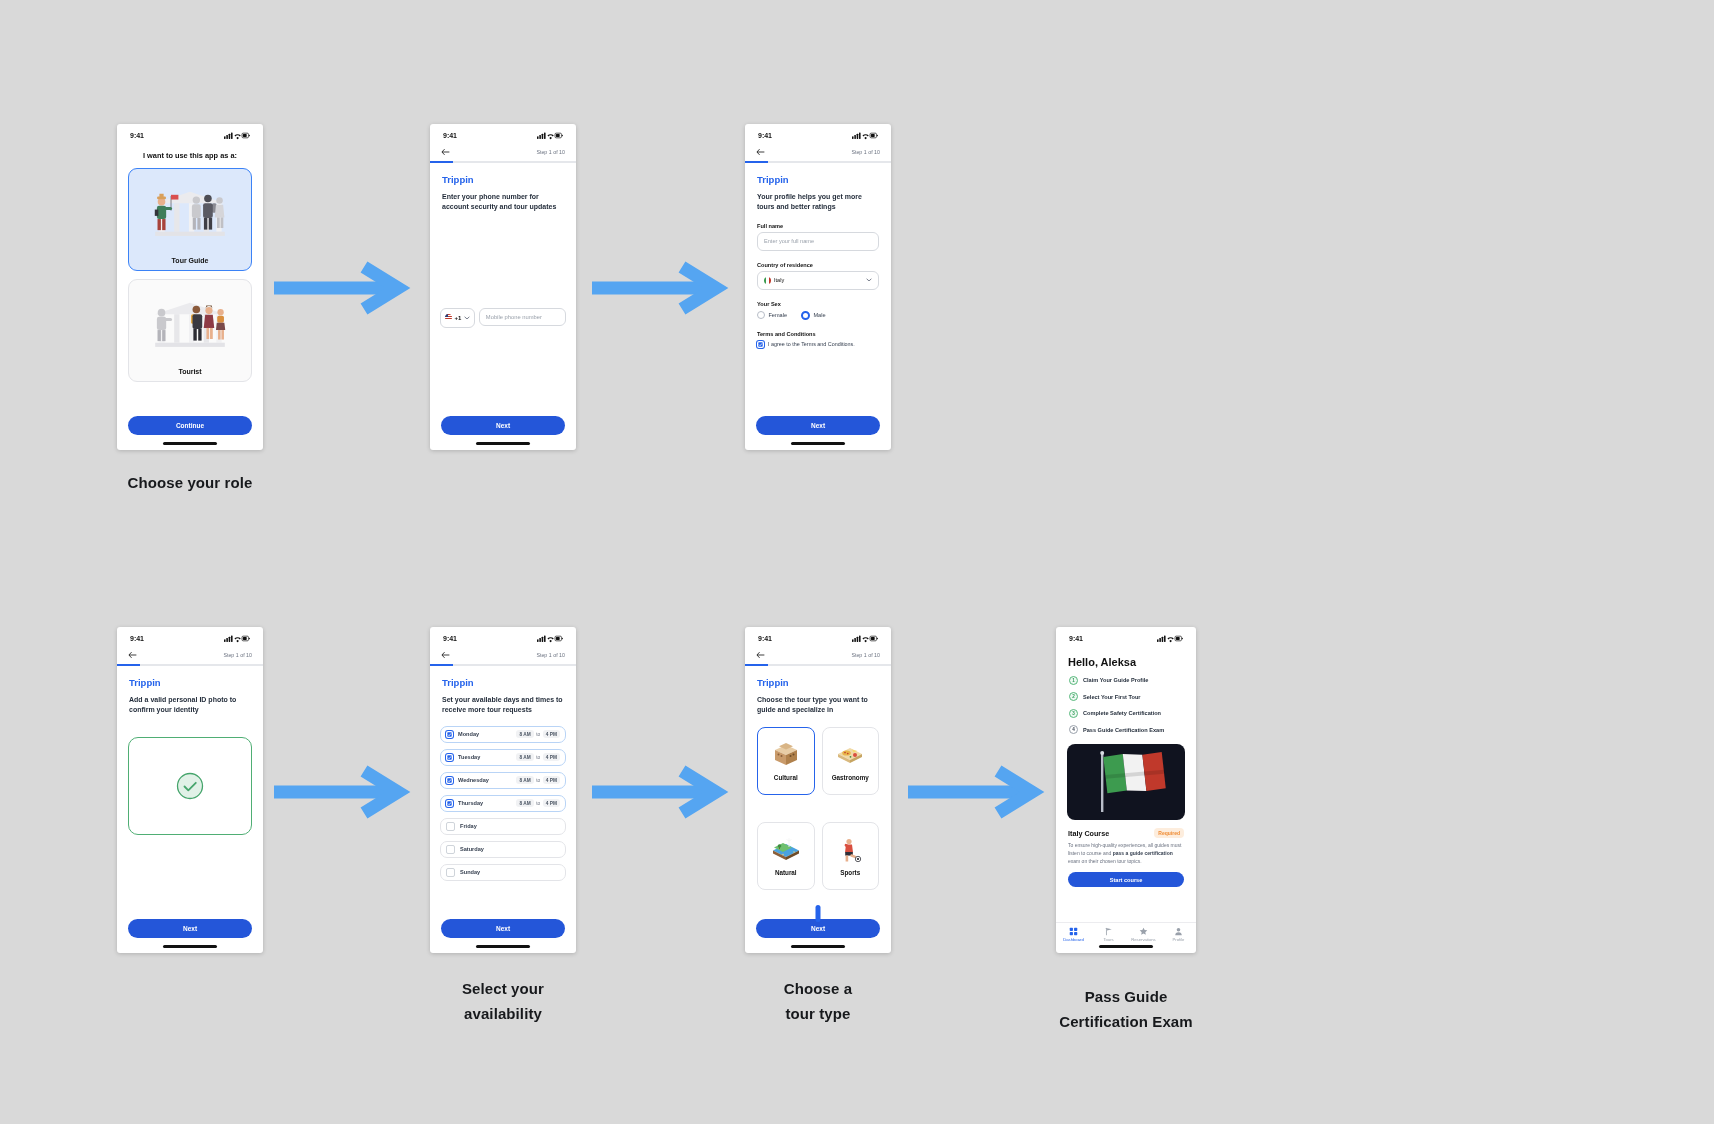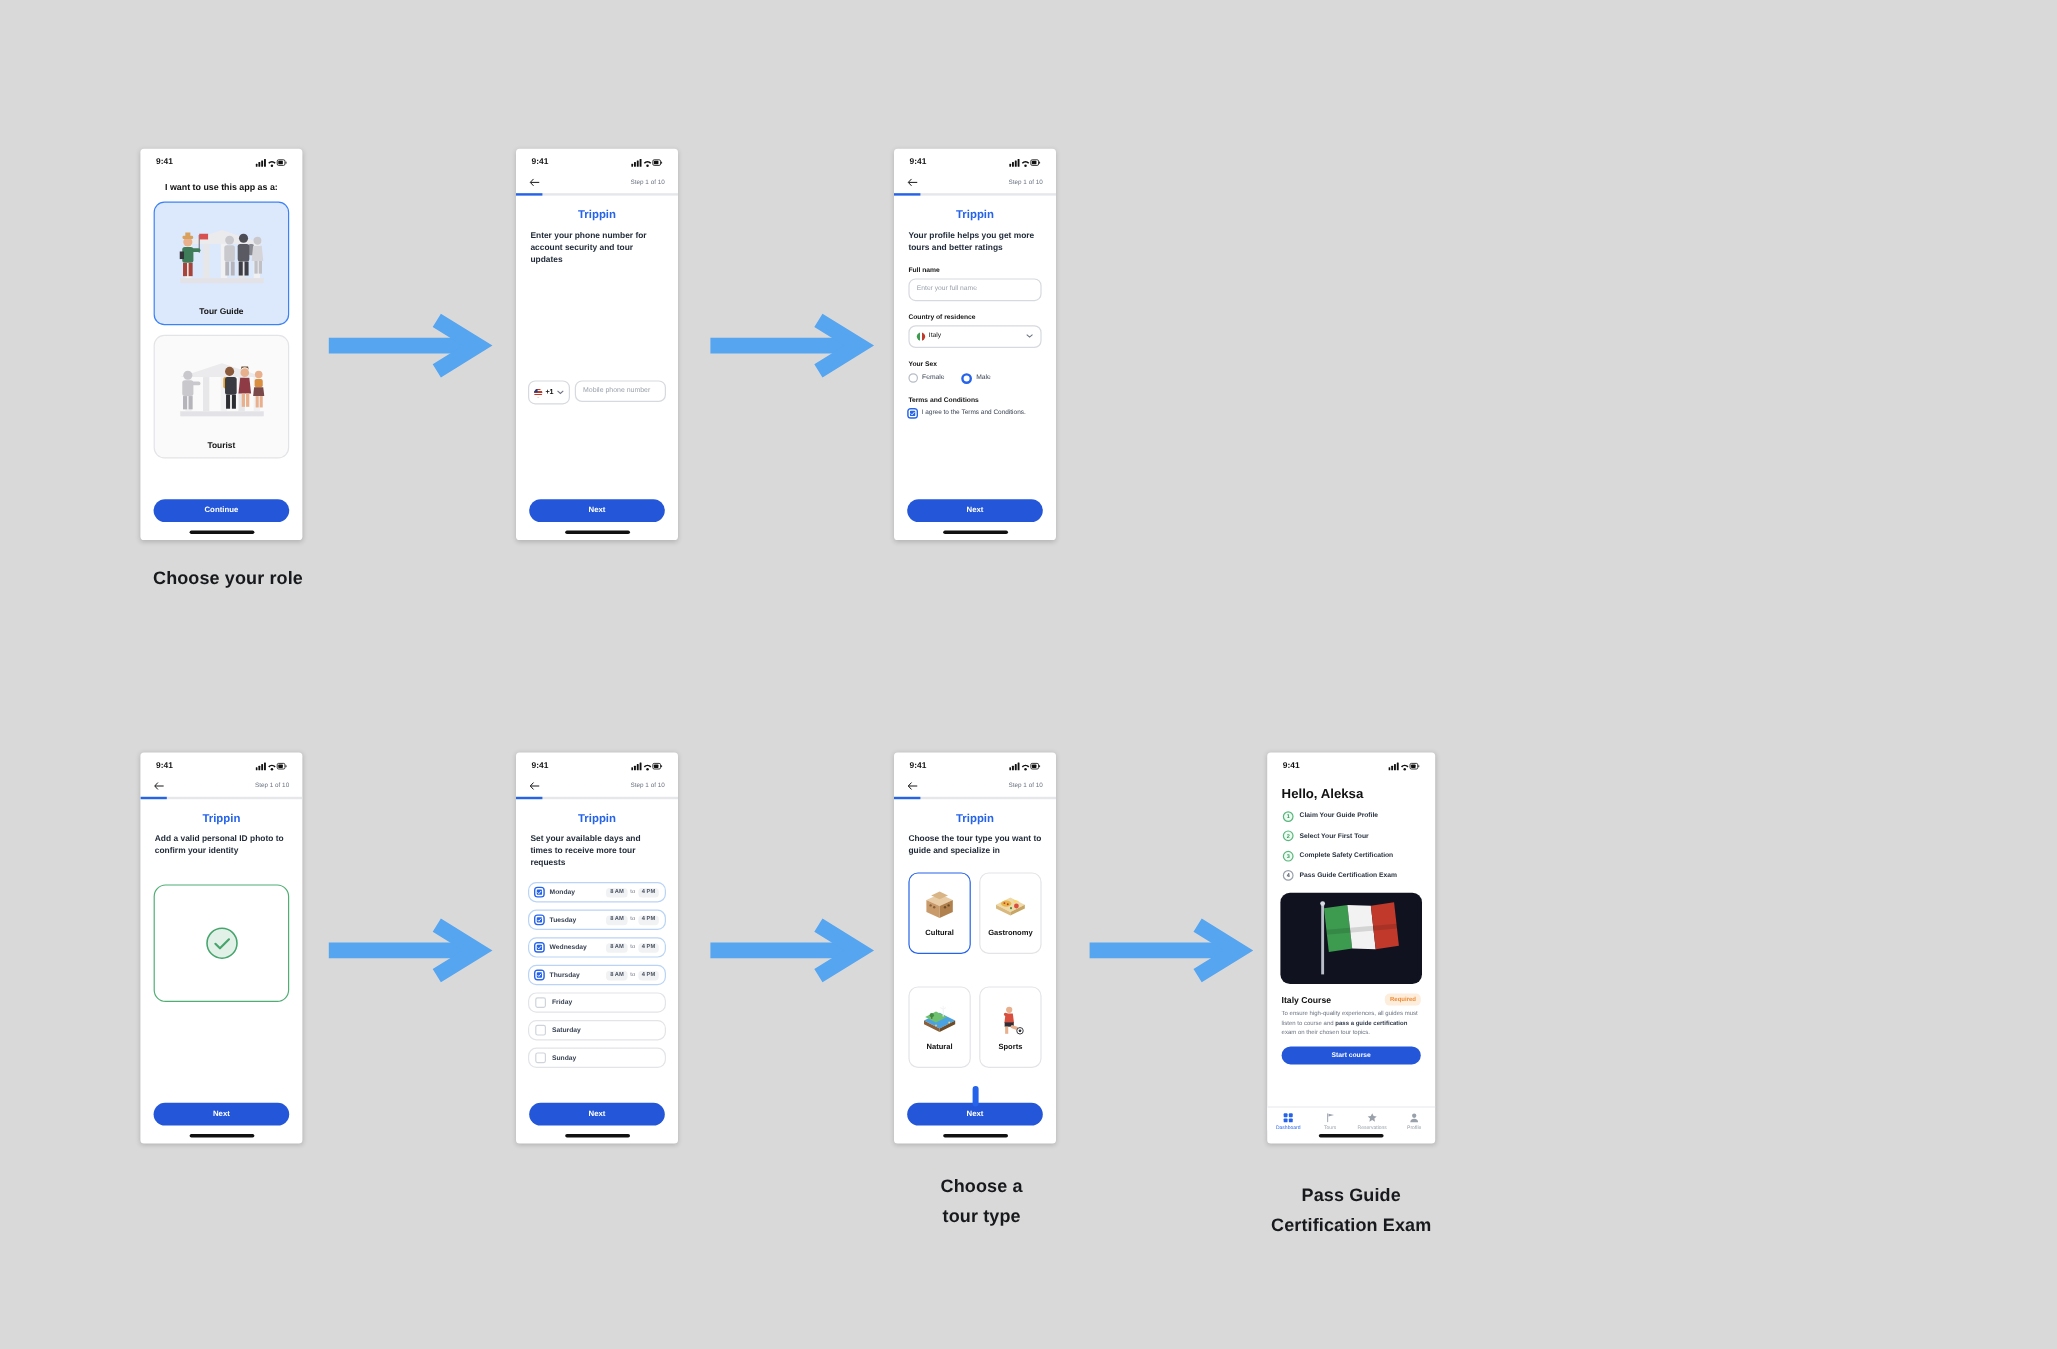--- a/index.html
+++ b/index.html
@@ -1,35 +1,35 @@
 <!DOCTYPE html>
 <html><head>
 <meta charset="utf-8">
 <style>
   html,body{margin:0;padding:0;background:#d9d9d9;}
   .canvas{position:relative;width:1714px;height:1124px;background:#d9d9d9;
     font-family:"Liberation Sans", sans-serif;color:#1f2937;overflow:hidden;}
 
   
-  .phone{position:absolute;width:135px;height:326px;background:#ffffff;border-radius:3px;
+  .phone{position:absolute;width:146px;height:326px;background:#ffffff;border-radius:3px;
     box-shadow:0 1px 4px rgba(0,0,0,.18);overflow:hidden;}
   .statusbar{display:flex;justify-content:space-between;align-items:center;padding:7px 13px 0;}
   .time{font-size:7px;font-weight:bold;color:#111;}
   .sicons{width:26px;height:9px;fill:#111;}
   .home{position:absolute;bottom:5px;left:50%;transform:translateX(-50%);
     width:54px;height:3.5px;background:#111;border-radius:2px;}
 
   
   .nav{display:flex;justify-content:space-between;align-items:center;padding:8px 11px 5px;}
   .back-ic{width:9px;height:8px;}
   .step{font-size:5.3px;color:#6b7280;}
   .progress{height:2px;background:#e5e7eb;position:relative;}
   .progress-fill{position:absolute;left:0;top:0;bottom:0;width:16%;background:#2563eb;}
 
-  .brand{color:#2563eb;font-weight:bold;font-size:9.5px;margin:11px 12px 0;text-align:center;}
+  .brand{color:#2563eb;font-weight:bold;font-size:9.5px;margin:11px 12px 0;}
   .subtitle{font-size:7px;font-weight:bold;color:#1f2937;margin:7px 12px 0;line-height:1.4;}
 
   .btn{position:absolute;left:11px;right:11px;bottom:15px;height:19px;background:#2456d9;
     border-radius:10px;color:#fff;font-size:6.5px;font-weight:bold;
     display:flex;align-items:center;justify-content:center;}
 
   
   .prompt{text-align:center;font-size:7.4px;font-weight:bold;margin-top:11px;color:#111;}
   .role-card{margin:8px 11px 0;height:103px;border-radius:9px;border:1.2px solid #e3e4e8;
     background:#fafafa;display:flex;flex-direction:column;align-items:center;
@@ -661,18 +661,20 @@
   <svg class="arrow" style="left:586px;top:762px;" viewBox="0 0 150 60">
     <path d="M6 30 H121" stroke="#55a5f1" stroke-width="13" fill="none"></path>
     <path d="M96 9 L130 30 L96 51" stroke="#55a5f1" stroke-width="13" fill="none"></path>
   </svg>
   <svg class="arrow" style="left:902px;top:762px;" viewBox="0 0 150 60">
     <path d="M6 30 H121" stroke="#55a5f1" stroke-width="13" fill="none"></path>
     <path d="M96 9 L130 30 L96 51" stroke="#55a5f1" stroke-width="13" fill="none"></path>
   </svg>
 
   <div class="caption" style="left:75px;top:470px;">Choose your role</div>
+  <div class="caption" style="left:388px;top:976px;">Select your
+availability</div>
   <div class="caption" style="left:703px;top:976px;">Choose a
 tour type</div>
   <div class="caption" style="left:1011px;top:984px;">Pass Guide
 Certification Exam</div>
 
 </div>
 
 </body></html>

